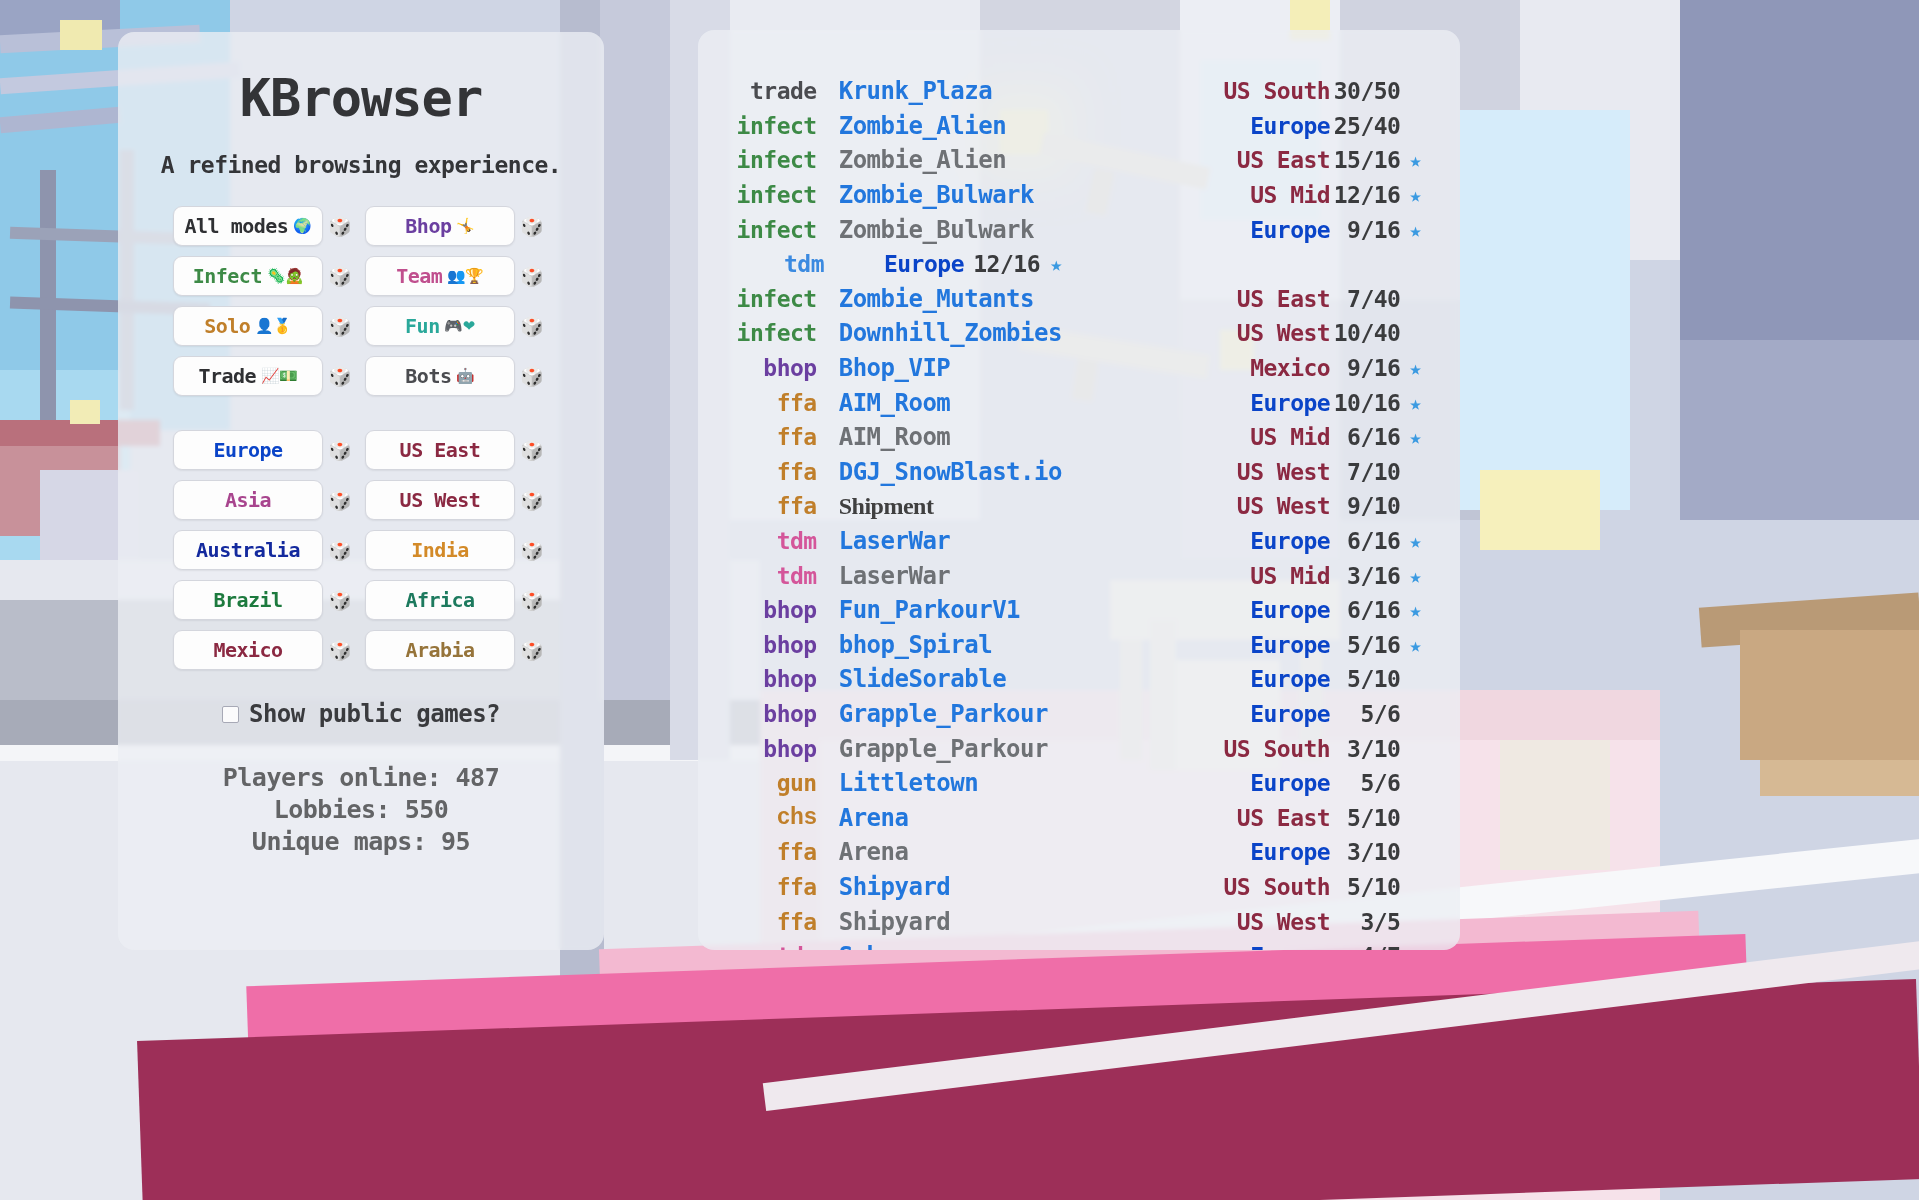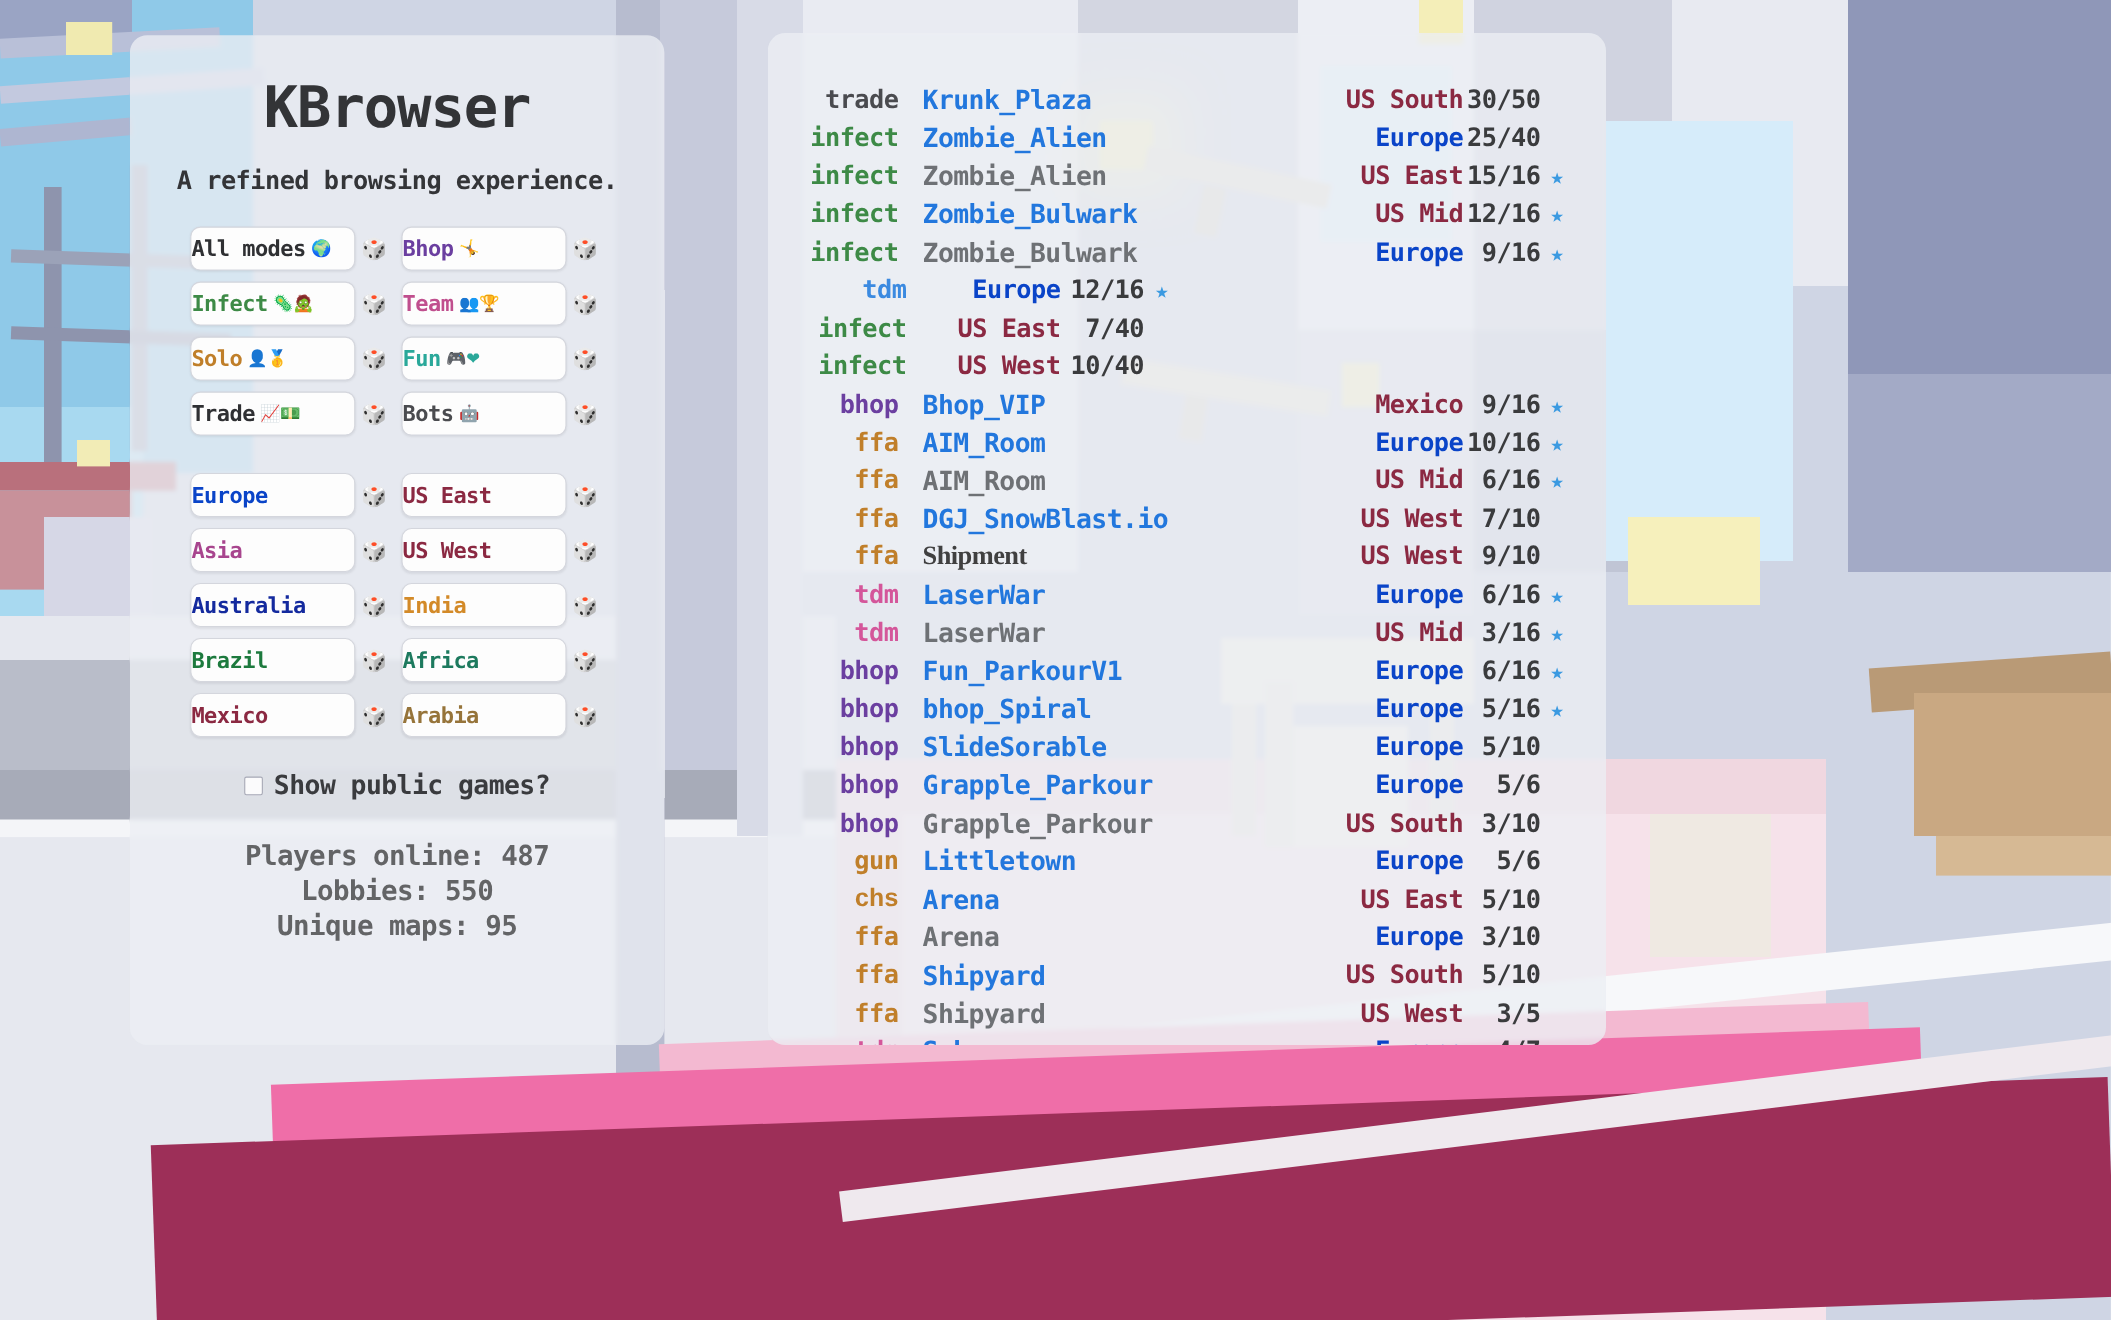--- a/index.html
+++ b/index.html
@@ -131,21 +131,21 @@
     align-items:center;
     justify-content:center;
     gap:0;
     margin-bottom:10px;
   }
   .pill {
     width:150px; height:40px;
     background:#fdfdfd;
     border:1.5px solid #d4d6dd;
     border-radius:9px;
-    display:flex; align-items:center; 
+    display:flex; align-items:center; justify-content:center;
     gap:5px;
     font-weight:bold;
     font-size:20px;
     letter-spacing:-0.5px;
     box-shadow:0 1px 2px rgba(0,0,0,.07);
     cursor:pointer;
     white-space:nowrap;
   }
   .pill .emo { font-size:15px; font-family:"DejaVu Sans",sans-serif; }
   .dice {
@@ -433,26 +433,28 @@
         <div class="c-star" style="color: rgb(59, 154, 225);">★</div>
       </div>
       <div class="srow">
         <div class="c-mode" style="color: rgb(59, 138, 224);">tdm</div>
         <div class="c-reg" style="color: rgb(10, 68, 200);">Europe</div>
         <div class="c-cnt">12/16</div>
         <div class="c-star" style="color: rgb(59, 154, 225);">★</div>
       </div>
       <div class="srow">
         <div class="c-mode" style="color: rgb(61, 138, 70);">infect</div>
+        <div class="c-map" style="color: rgb(34, 119, 221);">Zombie_Mutants</div>
         <div class="c-reg" style="color: rgb(139, 41, 66);">US East</div>
         <div class="c-cnt">7/40</div>
         <div class="c-star" style="color: rgb(59, 154, 225);"></div>
       </div>
       <div class="srow">
         <div class="c-mode" style="color: rgb(61, 138, 70);">infect</div>
+        <div class="c-map" style="color: rgb(34, 119, 221);">Downhill_Zombies</div>
         <div class="c-reg" style="color: rgb(139, 41, 66);">US West</div>
         <div class="c-cnt">10/40</div>
         <div class="c-star" style="color: rgb(59, 154, 225);"></div>
       </div>
       <div class="srow">
         <div class="c-mode" style="color: rgb(107, 63, 160);">bhop</div>
         <div class="c-map" style="color: rgb(34, 119, 221);">Bhop_VIP</div>
         <div class="c-reg" style="color: rgb(139, 41, 66);">Mexico</div>
         <div class="c-cnt">9/16</div>
         <div class="c-star" style="color: rgb(59, 154, 225);">★</div>

